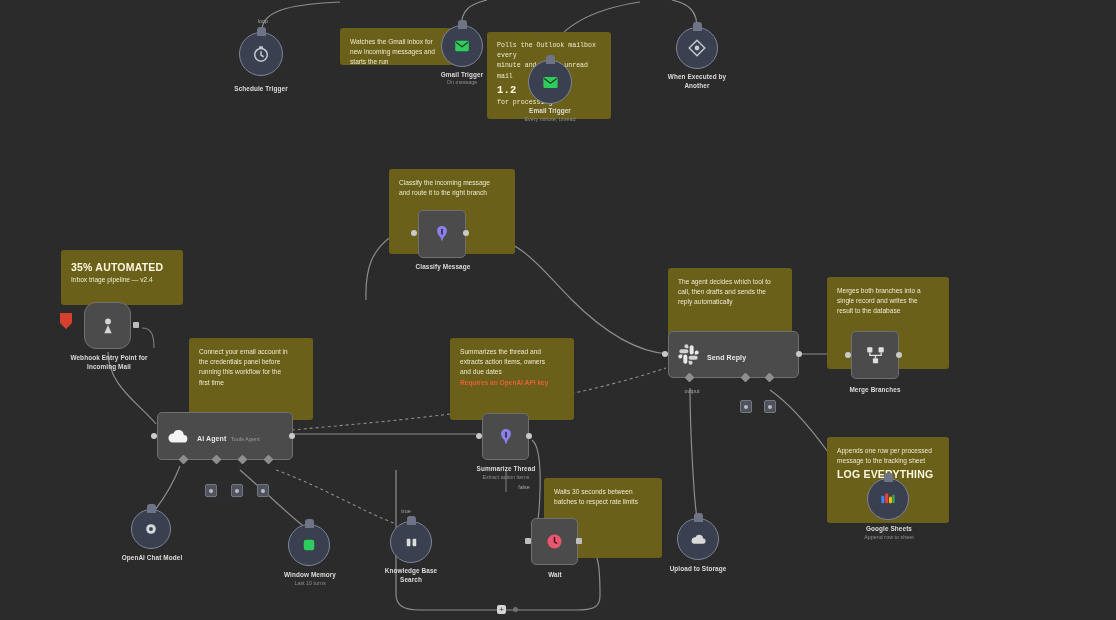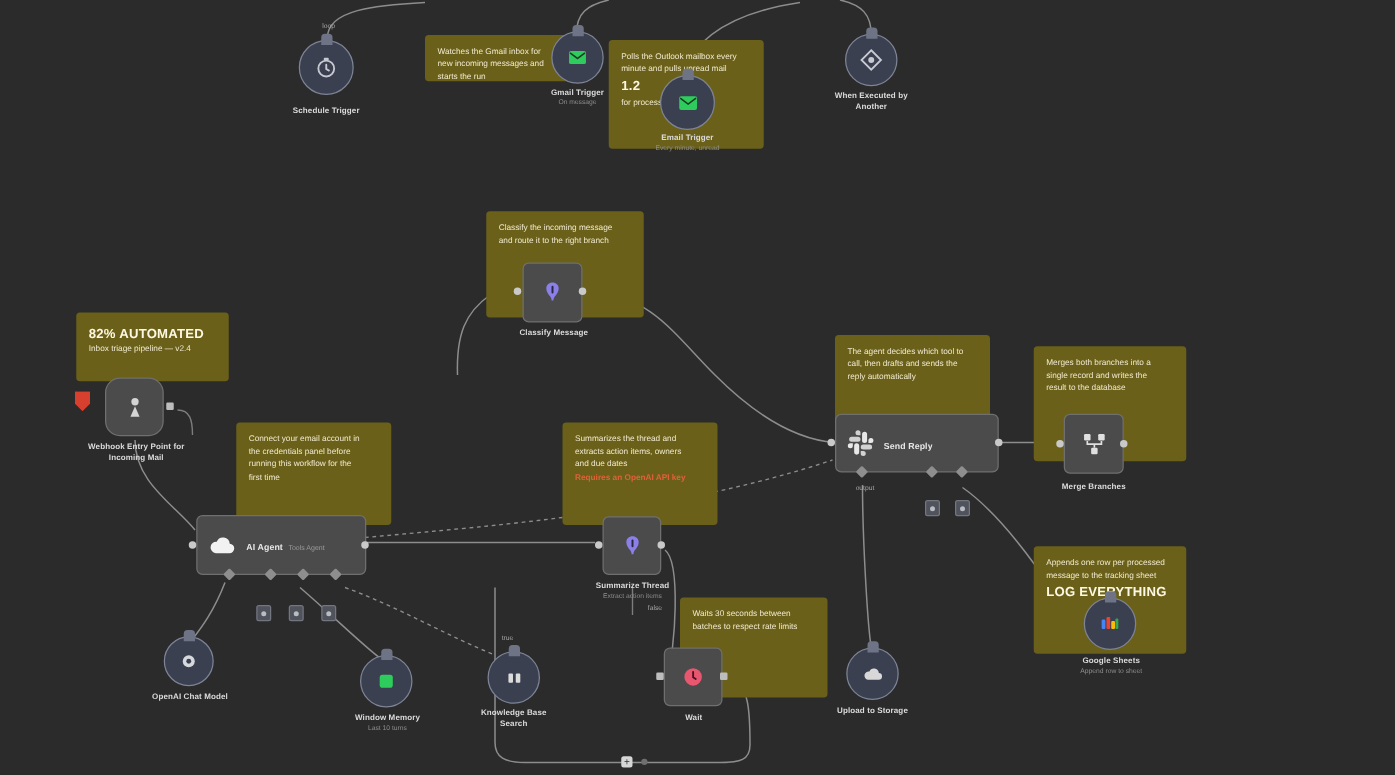--- a/index.html
+++ b/index.html
@@ -226,34 +226,34 @@
 
     <path class="e2" d="M506,470 L506,492"></path>
   </svg>
 
   <div class="sticky" style="left:340px; top:28px; width:124px; height:37px;">
     <span class="s-line">Watches the Gmail inbox for</span>
     <span class="s-line">new incoming messages and</span>
     <span class="s-line">starts the run</span>
   </div>
 
-  <div class="sticky" style="left:487px; top:32px; width:124px; height:87px;">
+  <div class="sticky" style="left:487px; top:32px; width:124px; height:87px;font-family:Liberation Mono, monospace;">
     <span class="s-line">Polls the Outlook mailbox every</span>
     <span class="s-line">minute and pulls unread mail</span>
     <span class="s-big">1.2</span>
     <span class="s-line">for processing</span>
   </div>
 
   <div class="sticky" style="left:389px; top:169px; width:126px; height:85px;">
     <span class="s-line">Classify the incoming message</span>
     <span class="s-line">and route it to the right branch</span>
   </div>
 
   <div class="sticky" style="left:61px; top:250px; width:122px; height:55px;">
-    <span class="s-big">82% AUTOMATED</span>
+    <span class="s-big">35% AUTOMATED</span>
     <span class="s-line">Inbox triage pipeline — v2.4</span>
   </div>
 
   <div class="sticky" style="left:189px; top:338px; width:124px; height:82px;">
     <span class="s-line">Connect your email account in</span>
     <span class="s-line">the credentials panel before</span>
     <span class="s-line">running this workflow for the</span>
     <span class="s-line">first time</span>
   </div>
 

